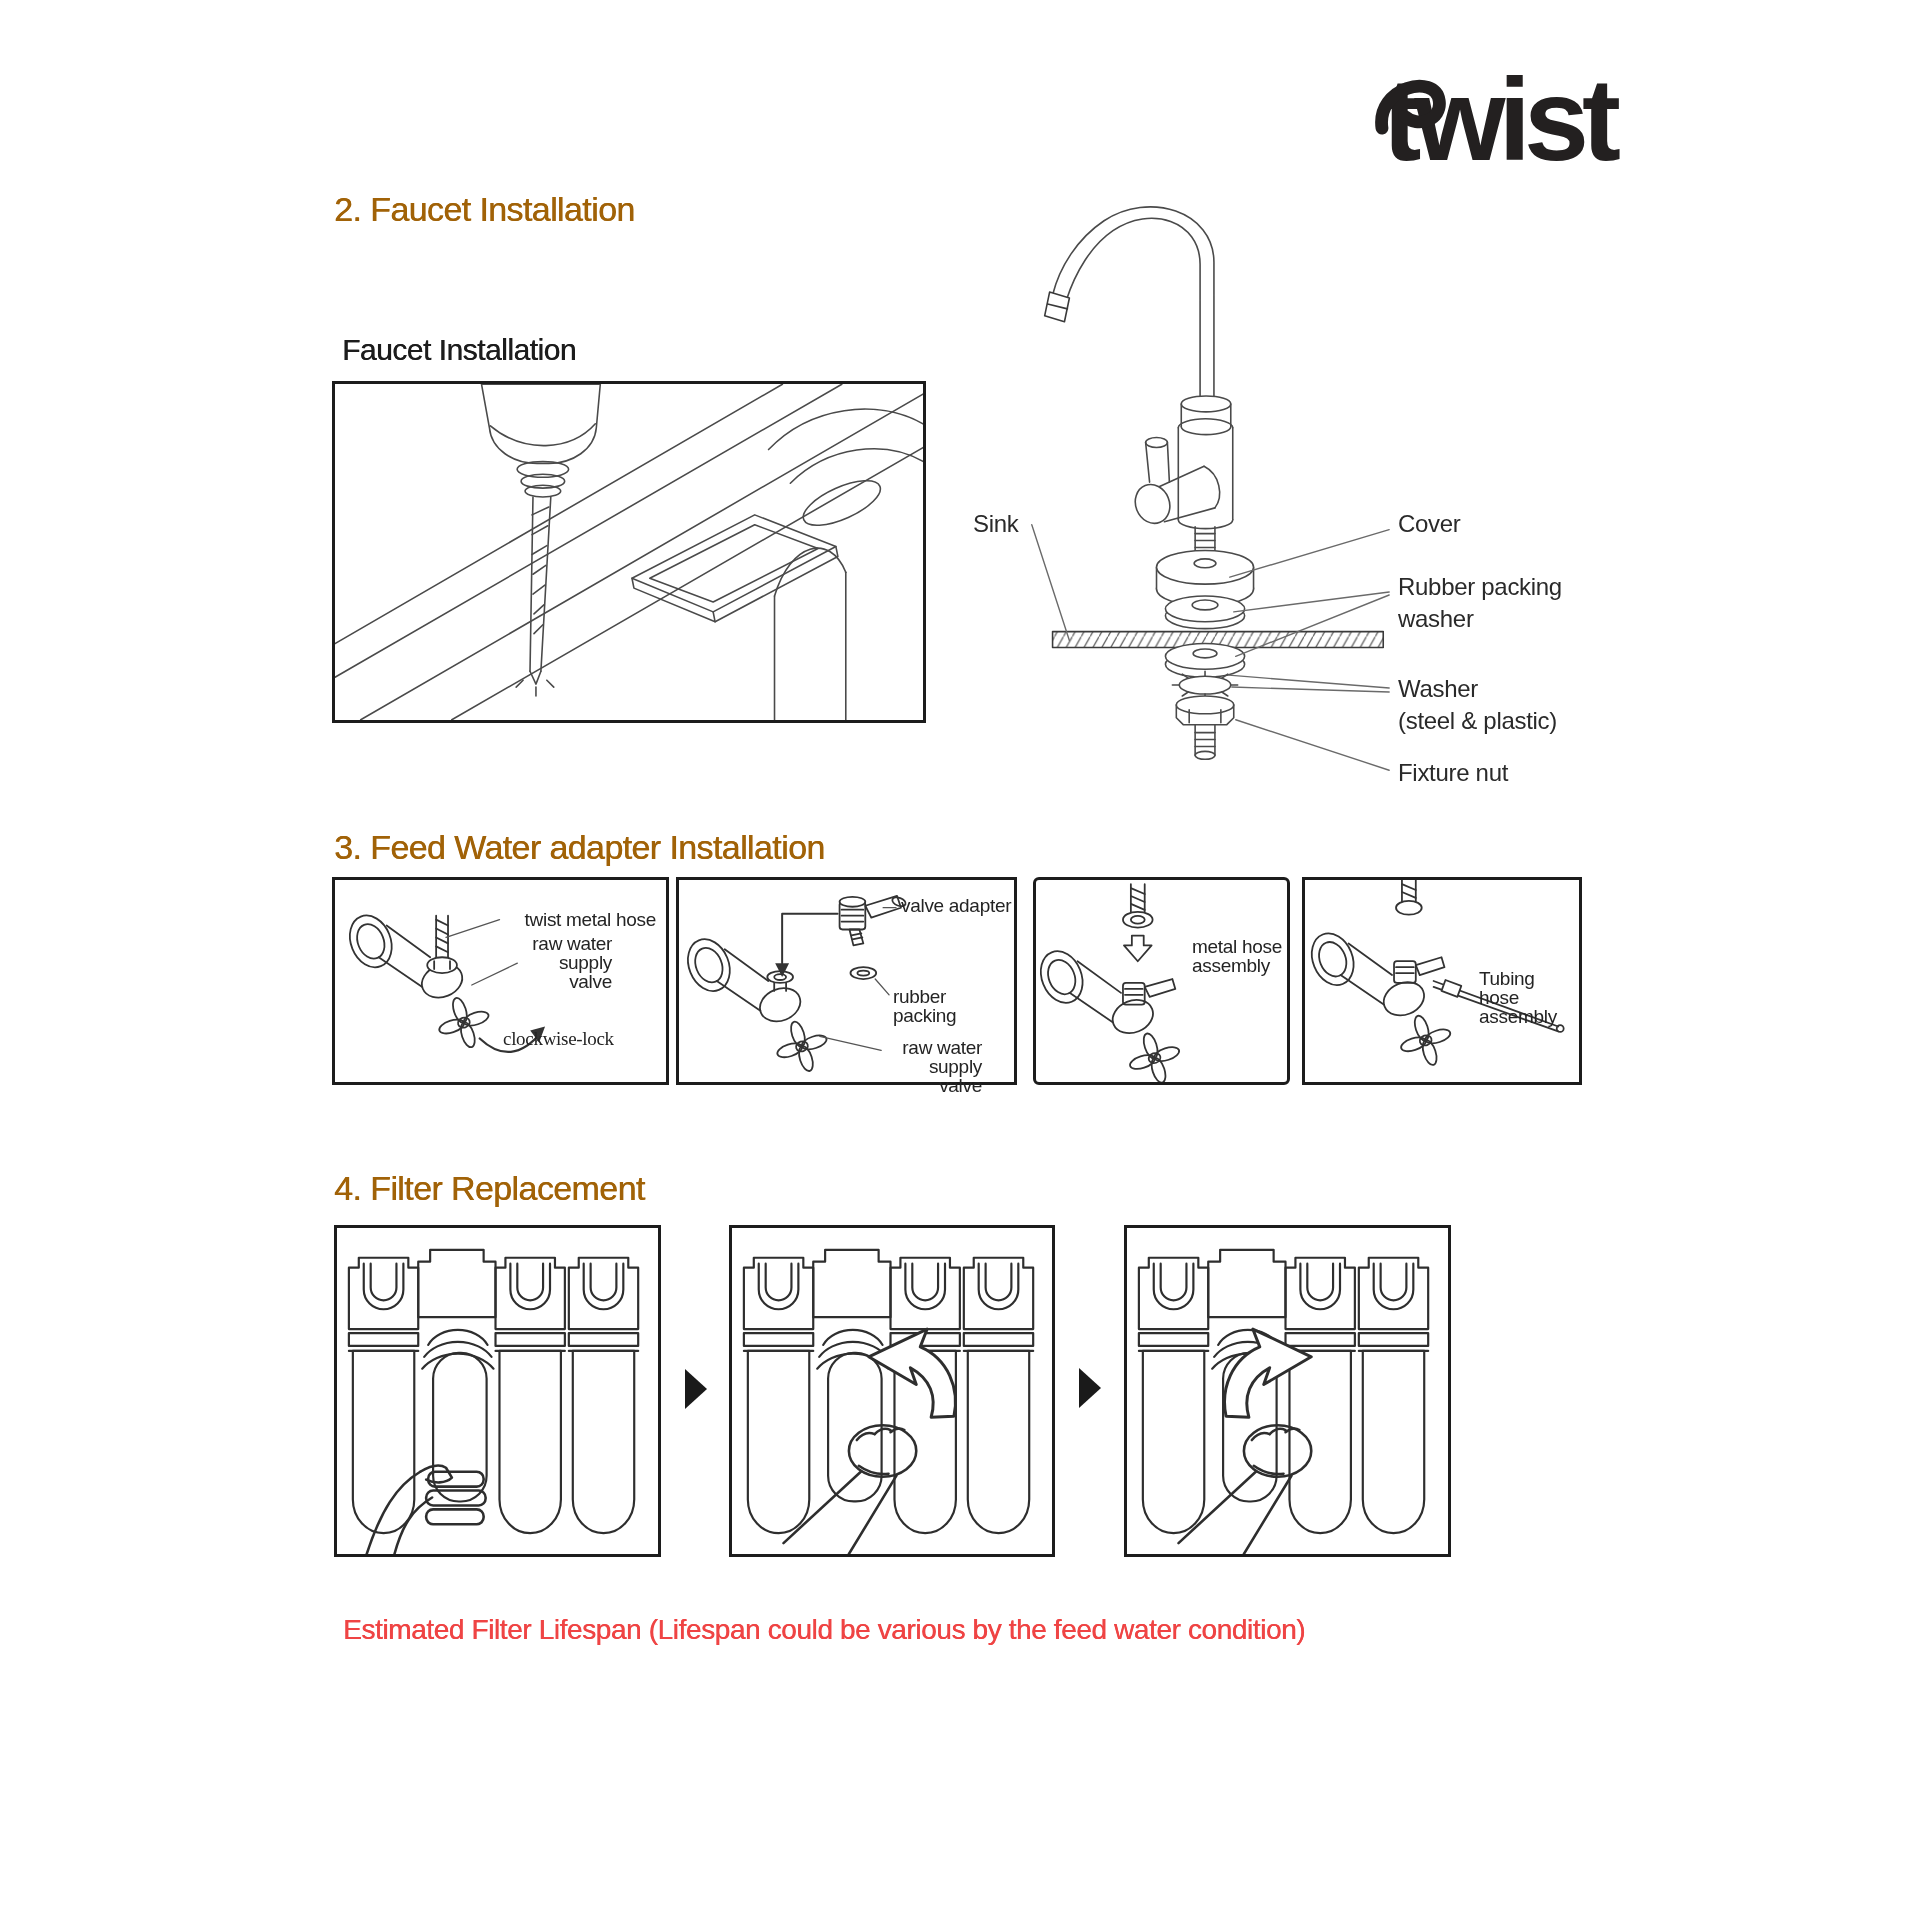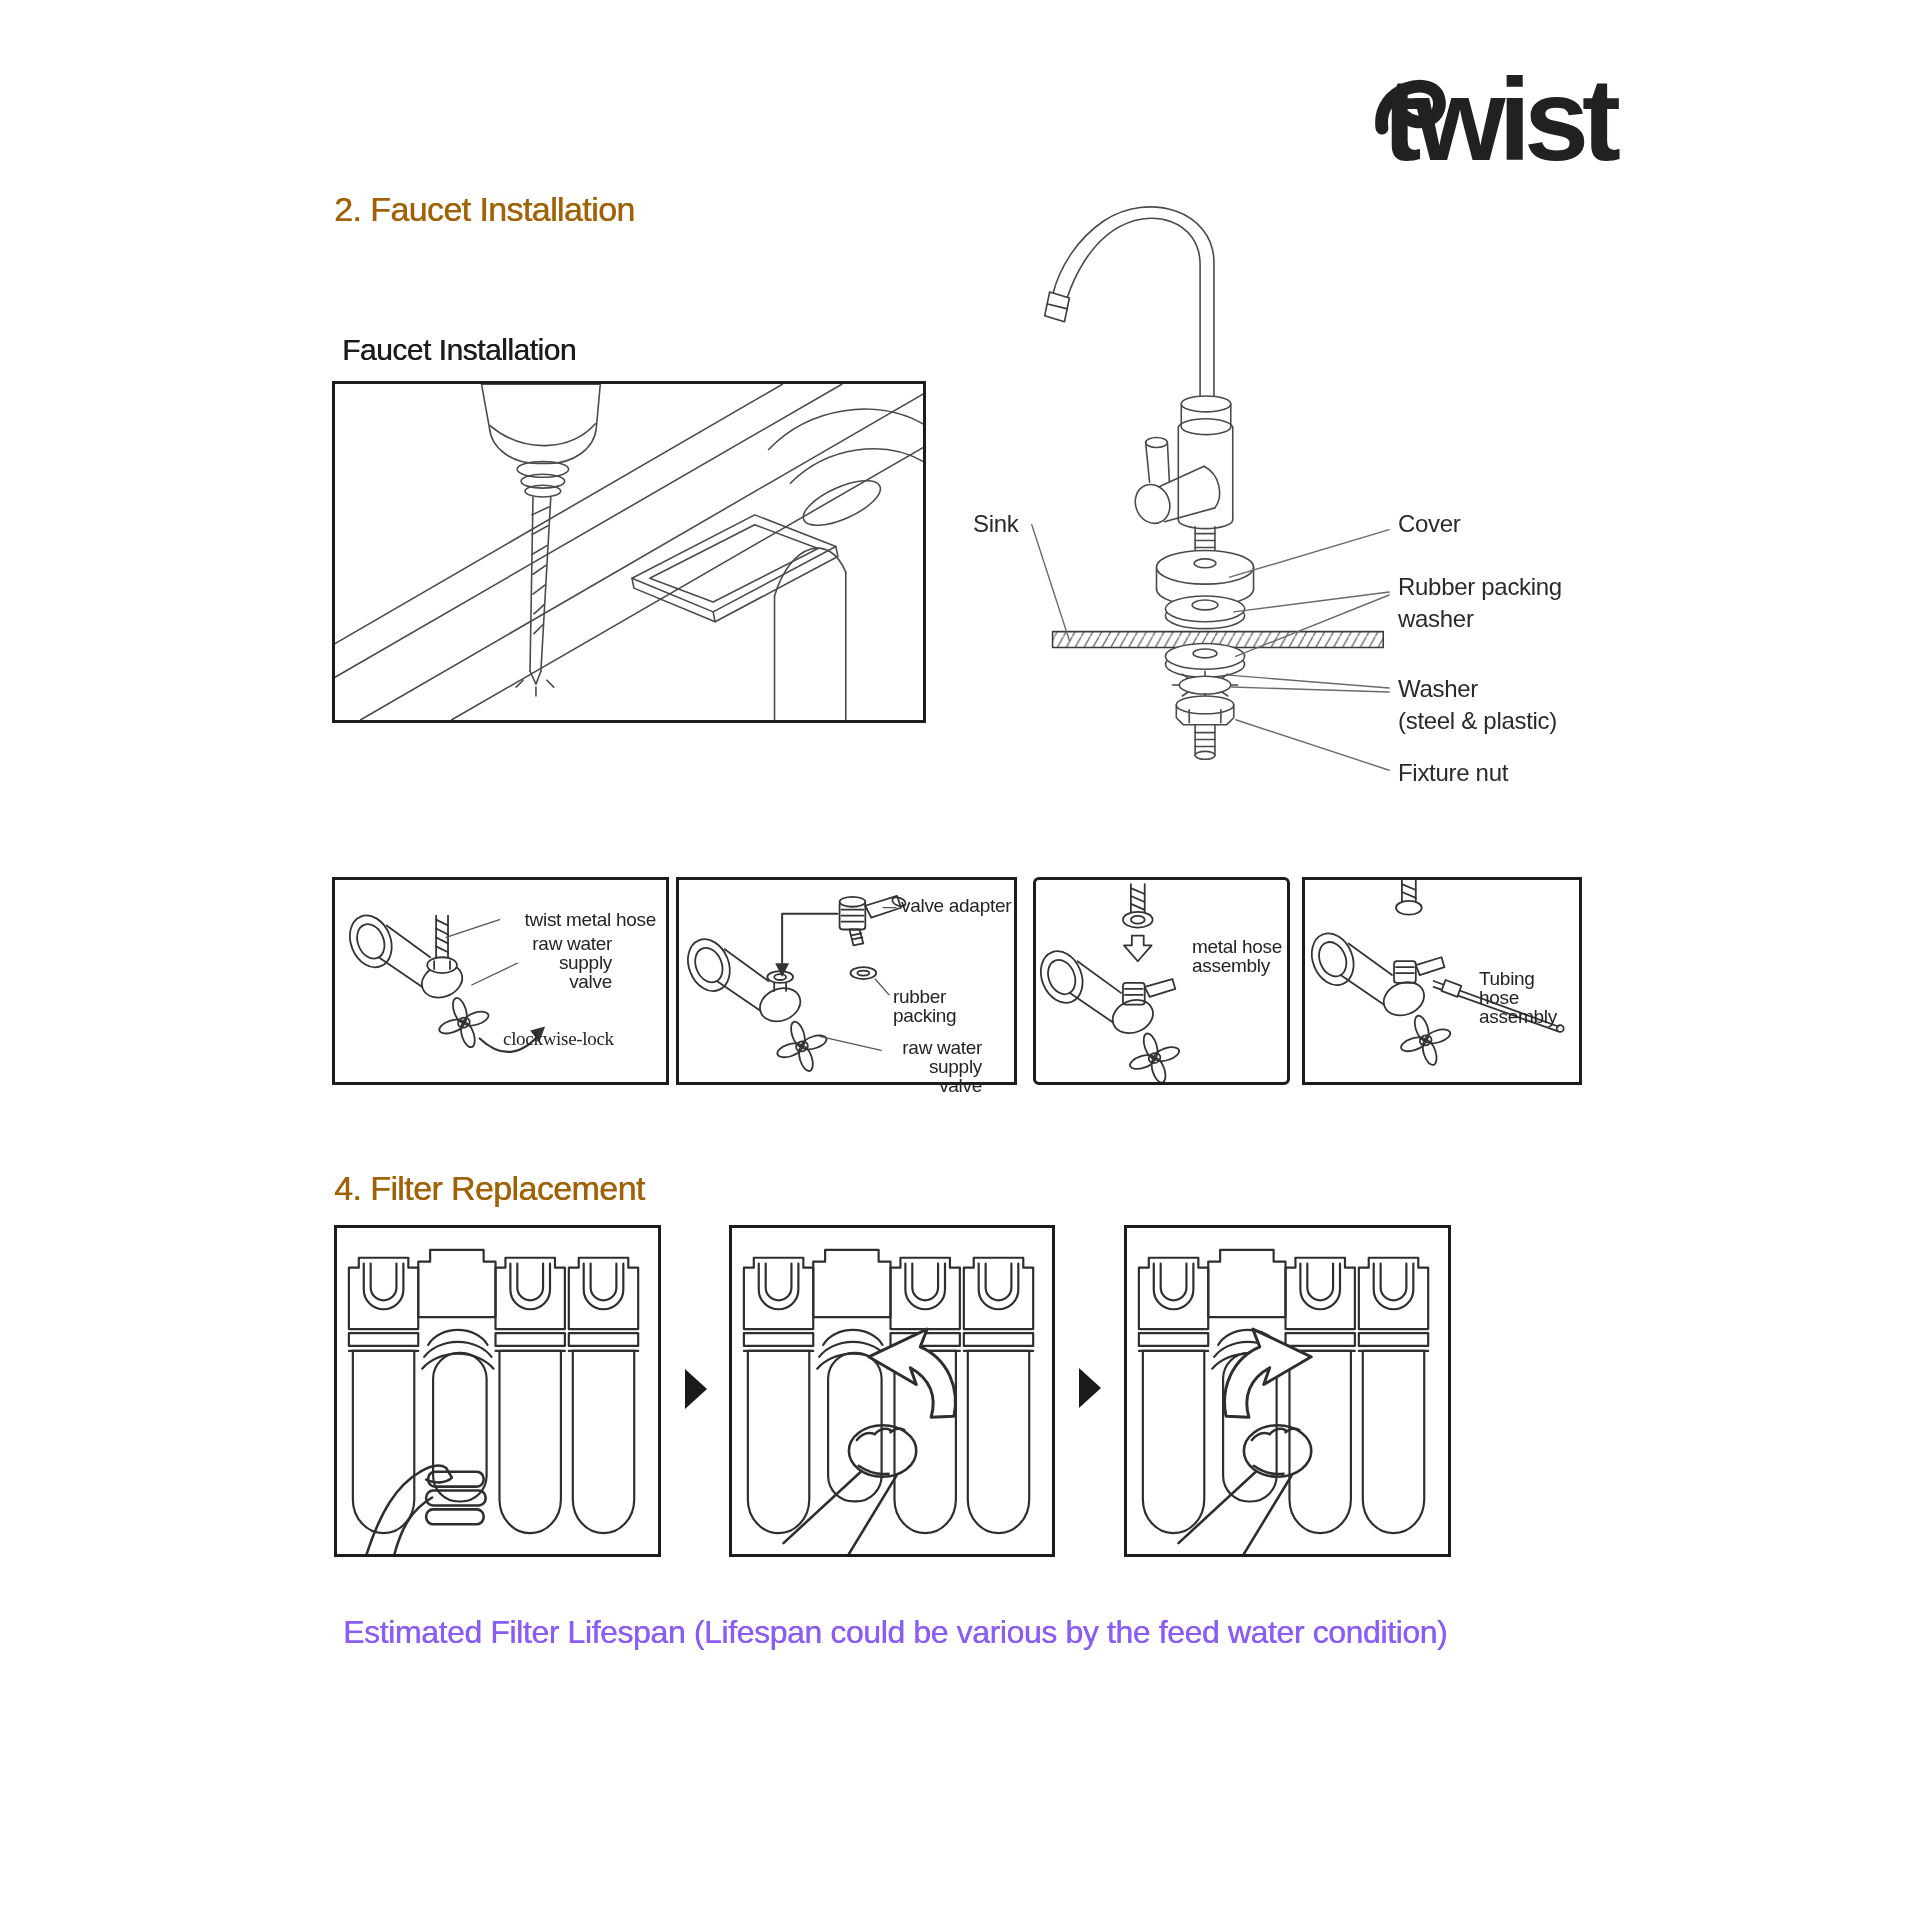--- a/index.html
+++ b/index.html
@@ -26,21 +26,21 @@
   .flab{
     position:absolute;font-size:24px;line-height:32px;color:#2a2a2a;
     letter-spacing:-0.3px;white-space:pre-line;
   }
   .dlab{
     position:absolute;font-size:19px;line-height:19px;color:#242424;
     letter-spacing:-0.3px;white-space:pre-line;
   }
   .dlab.ctr{text-align:right;}
   .ls-head{
-    font-size:32px;letter-spacing:-0.4px;color:#8b5cf6;
+    font-size:28px;letter-spacing:-0.4px;color:#ef4444;
     text-shadow:0.4px 0 currentColor;white-space:nowrap;
   }
   .ls-list{font-size:28px;line-height:50px;letter-spacing:-0.3px;color:#222;}
   .tri{position:absolute;}
   .scan-line{position:absolute;background:#ecf2f2;}
   svg{display:block;}
 </style>
 </head>
 <body>
 
@@ -168,20 +168,21 @@
   </svg>
 
   <div class="flab" style="left:973px;top:508px;">Sink</div>
   <div class="flab" style="left:1398px;top:508px;">Cover</div>
   <div class="flab" style="left:1398px;top:571px;">Rubber packing
 washer</div>
   <div class="flab" style="left:1398px;top:673px;">Washer
 (steel &amp; plastic)</div>
   <div class="flab" style="left:1398px;top:757px;">Fixture nut</div>
 
+  <div class="abs h-sec" style="left:334px;top:828px;">3. Feed Water adapter Installation</div>
 
   <div class="panel" style="left:332px;top:877px;width:337px;height:208px;">
     <svg width="331" height="202" viewBox="0 0 334 204" fill="none" stroke="#333" stroke-width="1.8" stroke-linejoin="round" stroke-linecap="round">
       <g transform="translate(10,16)">
         <ellipse cx="26" cy="46" rx="20" ry="27" transform="rotate(-22 26 46)"></ellipse>
         <ellipse cx="26" cy="46" rx="13" ry="18" transform="rotate(-22 26 46)"></ellipse>
         <path d="M42,30 L86,62 M34,62 L78,92"></path>
         <ellipse cx="98" cy="86" rx="21" ry="16" transform="rotate(-22 98 86)"></ellipse>
         <path d="M92,20 L92,64 M104,20 L104,64"></path>
         <path d="M92,24 L104,30 M92,33 L104,39 M92,42 L104,48 M92,51 L104,57"></path>

